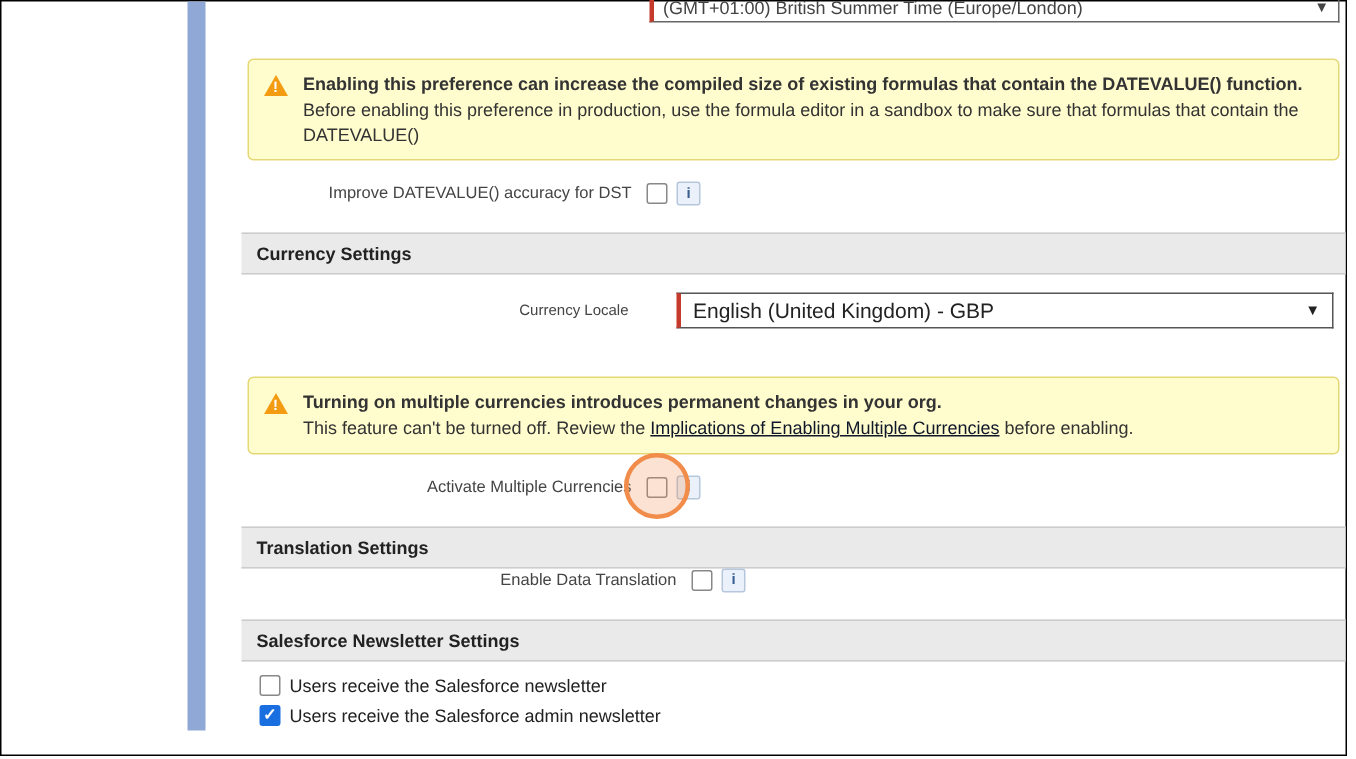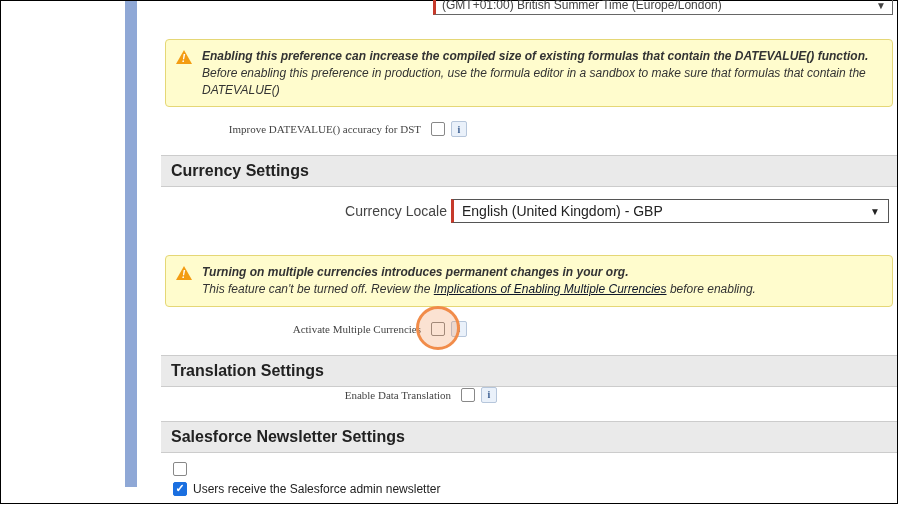--- a/index.html
+++ b/index.html
@@ -60,21 +60,20 @@
   
   .warnbox {
     background: #fffccd;
     border: 1px solid #e5d776;
     border-radius: 4px;
     margin: 24px 4px 8px 4px;
     padding: 8px 20px 8px 36px;
     position: relative;
     color: #333;
     line-height: 1.4;
-    font-style: italic;
   }
   .warnbox .warn-icon {
     position: absolute;
     left: 10px;
     top: 10px;
     width: 0; height: 0;
     border-left: 8px solid transparent;
     border-right: 8px solid transparent;
     border-bottom: 14px solid #f39c12;
   }
@@ -86,21 +85,20 @@
     font-weight: bold;
     font-size: 10px;
   }
   .warnbox b { font-weight: bold; }
   .warnbox a { color: #0f172a; text-decoration: underline; }
   
   .field-row {
     display: flex;
     align-items: center;
     padding: 6px 0;
-    font-family: Liberation Serif, serif;
   }
   .field-row .lbl {
     width: 270px;
     text-align: right;
     color: #444;
     font-size: 11px;
     padding-right: 10px;
   }
   .field-row .ctrl {
     display: flex;
@@ -139,35 +137,35 @@
     cursor: pointer;
     border-radius: 2px;
   }
   
   .section-head {
     background: #eaeaea;
     border-top: 1px solid #ccc;
     border-bottom: 1px solid #ccc;
     padding: 6px 10px;
     font-weight: bold;
-    font-size: 16px;
+    font-size: 12px;
     color: #222;
     margin-top: 12px;
   }
   
   .locale-row {
     display: flex;
     align-items: center;
     padding: 12px 4px 4px 0;
   }
   .locale-row .lbl {
     width: 290px;
     text-align: right;
-    padding-right: 4px;
-    font-size: 14px;
+    padding-right: 32px;
+    font-size: 10px;
     color: #444;
   }
   .locale-select {
     flex: 1;
     max-width: 480px;
     height: 24px;
     border: 1px solid #555;
     border-left: 3px solid #c63a2b;
     display: flex;
     align-items: center;
@@ -263,20 +261,21 @@
       <div class="ctrl">
         <div class="chk"></div>
         <div class="info-btn">i</div>
       </div>
     </div>
 
     <div class="section-head">Salesforce Newsletter Settings</div>
     <div class="news-content">
       <div class="news-row">
         <div class="chk"></div>
+        <span>Users receive the Salesforce newsletter</span>
       </div>
       <div class="news-row">
         <div class="chk checked">✓</div>
         <span>Users receive the Salesforce admin newsletter</span>
       </div>
     </div>
 
   </div>
 </div>
 

